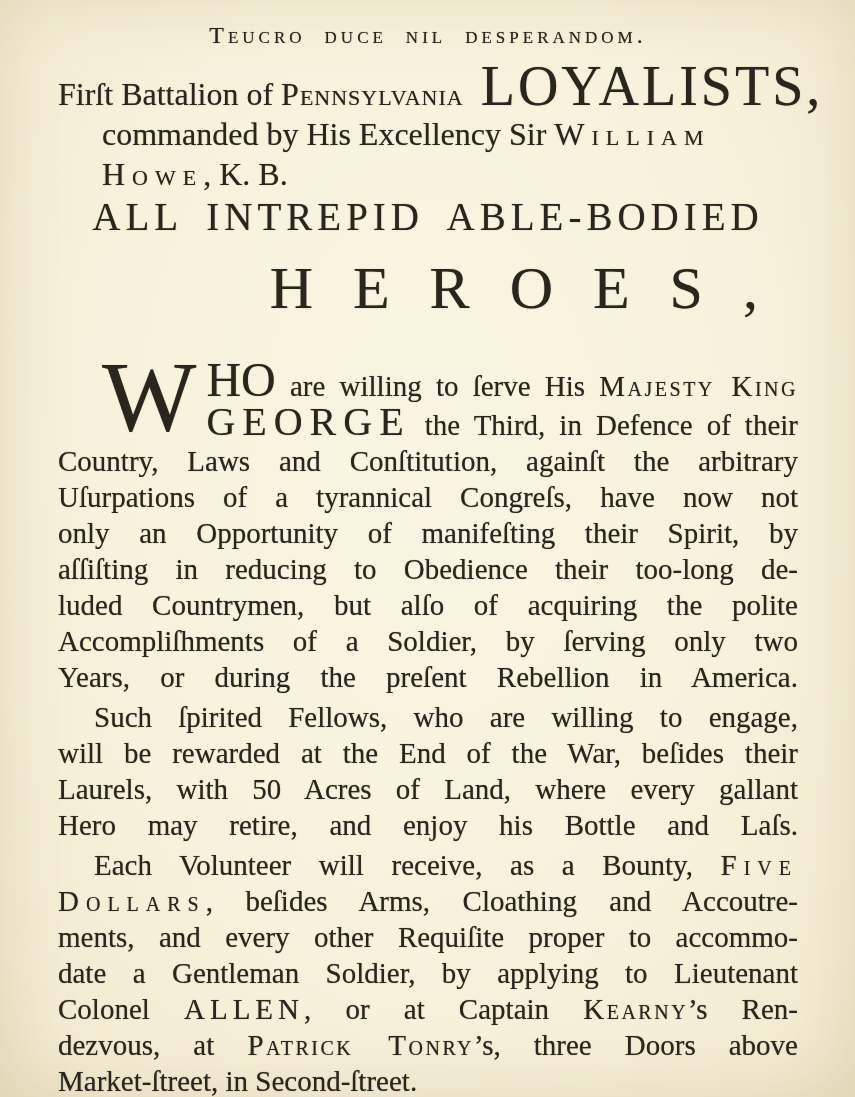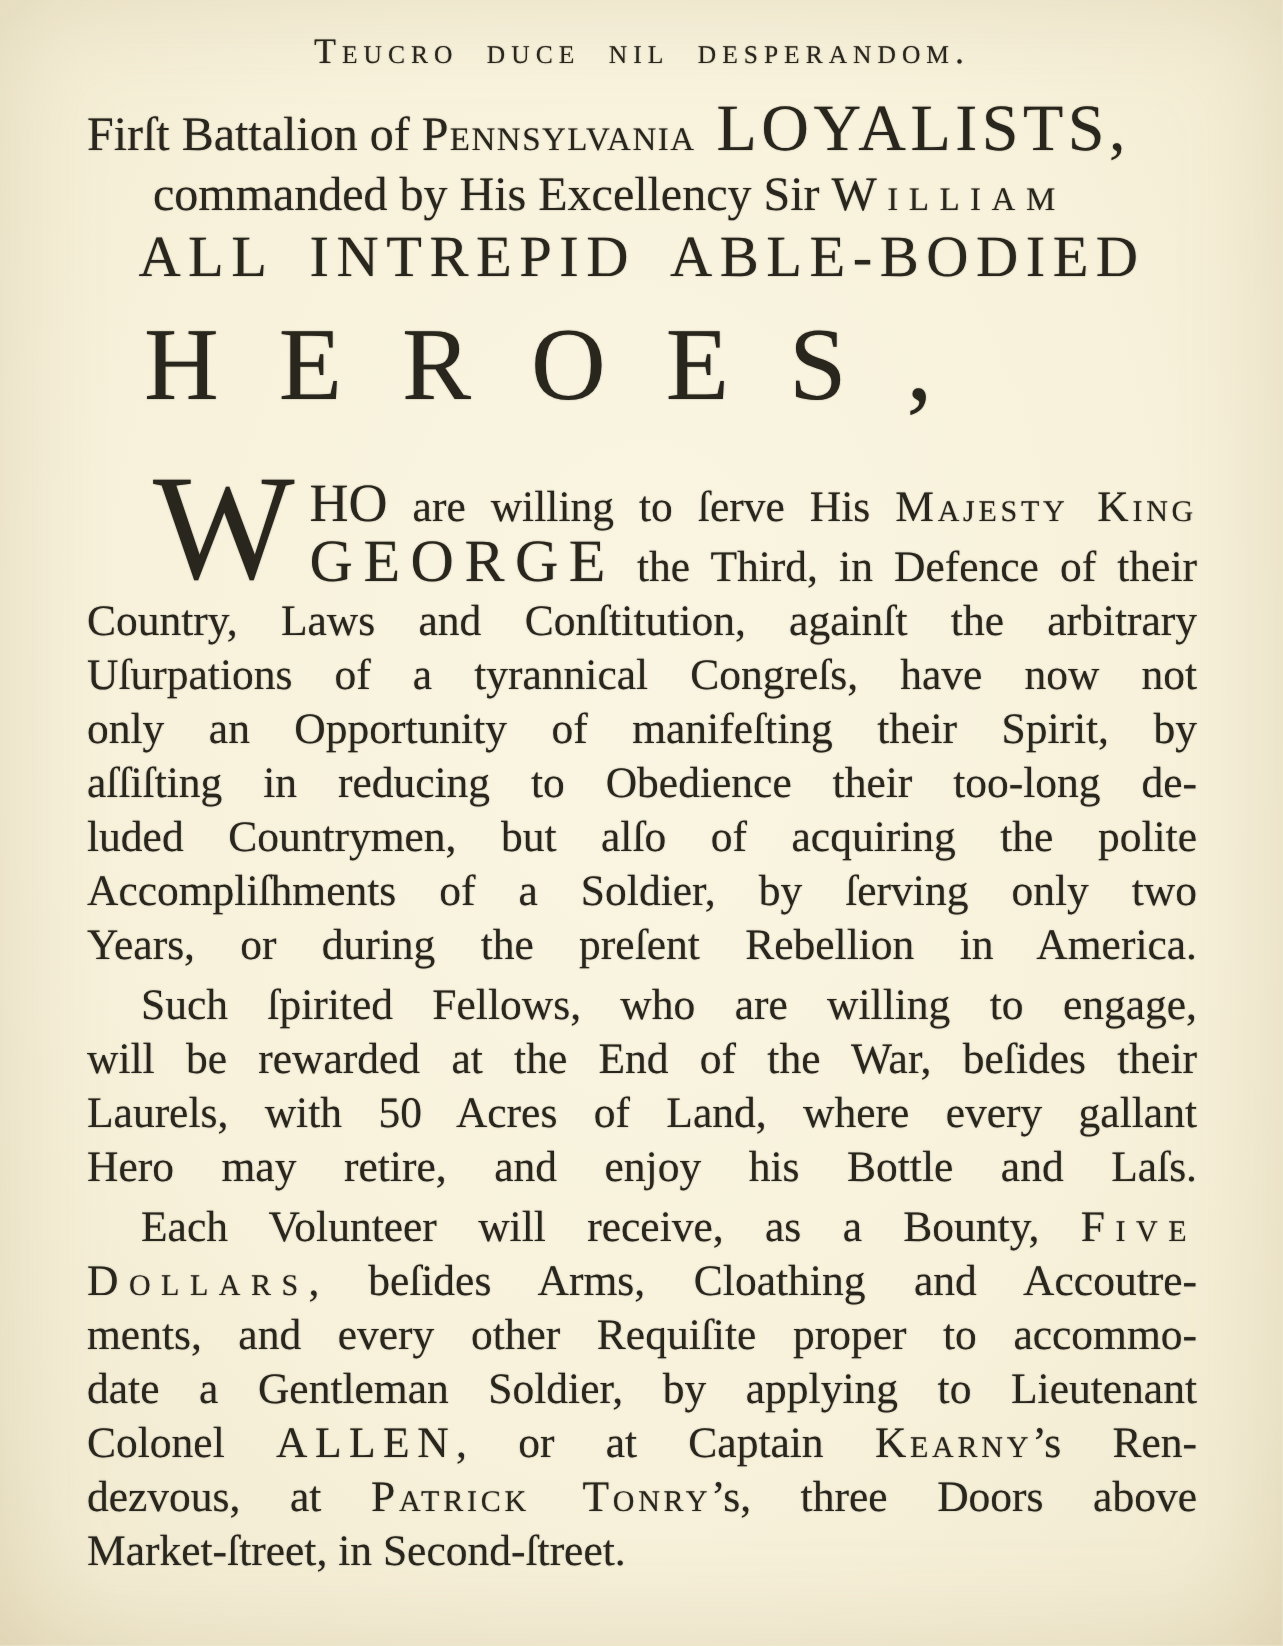--- a/index.html
+++ b/index.html
@@ -24,65 +24,66 @@
     font-variant: small-caps;
     font-size: 24px; line-height: 30px;
     letter-spacing: 4px; word-spacing: 9px;
   }
   
   .heading { margin-top: 16px; }
   .h-line { font-size: 32px; line-height: 40px; white-space: nowrap; }
   .h-indent { padding-left: 44px; }
   .h-sc { font-variant: small-caps; letter-spacing: 1px; }
   .h-sc-wide { font-variant: small-caps; letter-spacing: 7px; }
-  .h-caps { font-size: 44px; letter-spacing: 3px; }
+  .h-caps { font-size: 56px; letter-spacing: 3px; }
   
   .subheading {
     margin-top: 6px;
     text-align: center;
     font-size: 39px; line-height: 34px;
     letter-spacing: 5px; word-spacing: 10px;
   }
   .title {
     margin-top: 8px;
-    text-align: left;
-    font-size: 69px; line-height: 92px;
+    text-align: right;
+    font-size: 60px; line-height: 92px;
     letter-spacing: 40px;
     padding-left: 38px; 
     white-space: nowrap;
   }
   
   .bodytext { margin-top: 28px; font-size: 29px; line-height: 36px; }
   .para { margin: 0; }
   .para + .para { margin-top: 4px; }
   .line { text-align: justify; text-align-last: justify; }
   .line.no-just { text-align-last: left; }
   .indent { padding-left: 36px; }
   .dropcap {
     float: left;
     font-size: 100px; line-height: 70px;
     height: 72px;
     margin: 0 10px 0 44px;
   }
-  .lead-caps { font-size: 36px; }
+  .lead-caps { font-size: 48px; }
   .caps-george { font-size: 40px; letter-spacing: 7px; margin-top: 40px; }
   .caps-allen { letter-spacing: 5px; }
   .sc { font-variant: small-caps; letter-spacing: 2.5px; }
   .sc-wide { font-variant: small-caps; letter-spacing: 7px; }
 </style>
 </head>
 <body>
 
 <div class="page">
 
   <div class="motto">Teucro duce nil desperandom.</div>
 
   <div class="heading">
     <div class="h-line"><span>Firſt Battalion of </span><span class="h-sc">Pennsylvania</span><span class="h-caps"> LOYALISTS,</span></div>
     <div class="h-line h-indent"><span>commanded by His Excellency Sir </span><span class="h-sc-wide">William</span></div>
+    <div class="h-line h-indent"><span class="h-sc-wide">Howe</span><span>, K. B.</span></div>
   </div>
 
   <div class="subheading">ALL INTREPID ABLE-BODIED</div>
 
   <div class="title">HEROES,</div>
 
   <div class="bodytext">
 
     <div class="para">
       <span class="dropcap">W</span>

